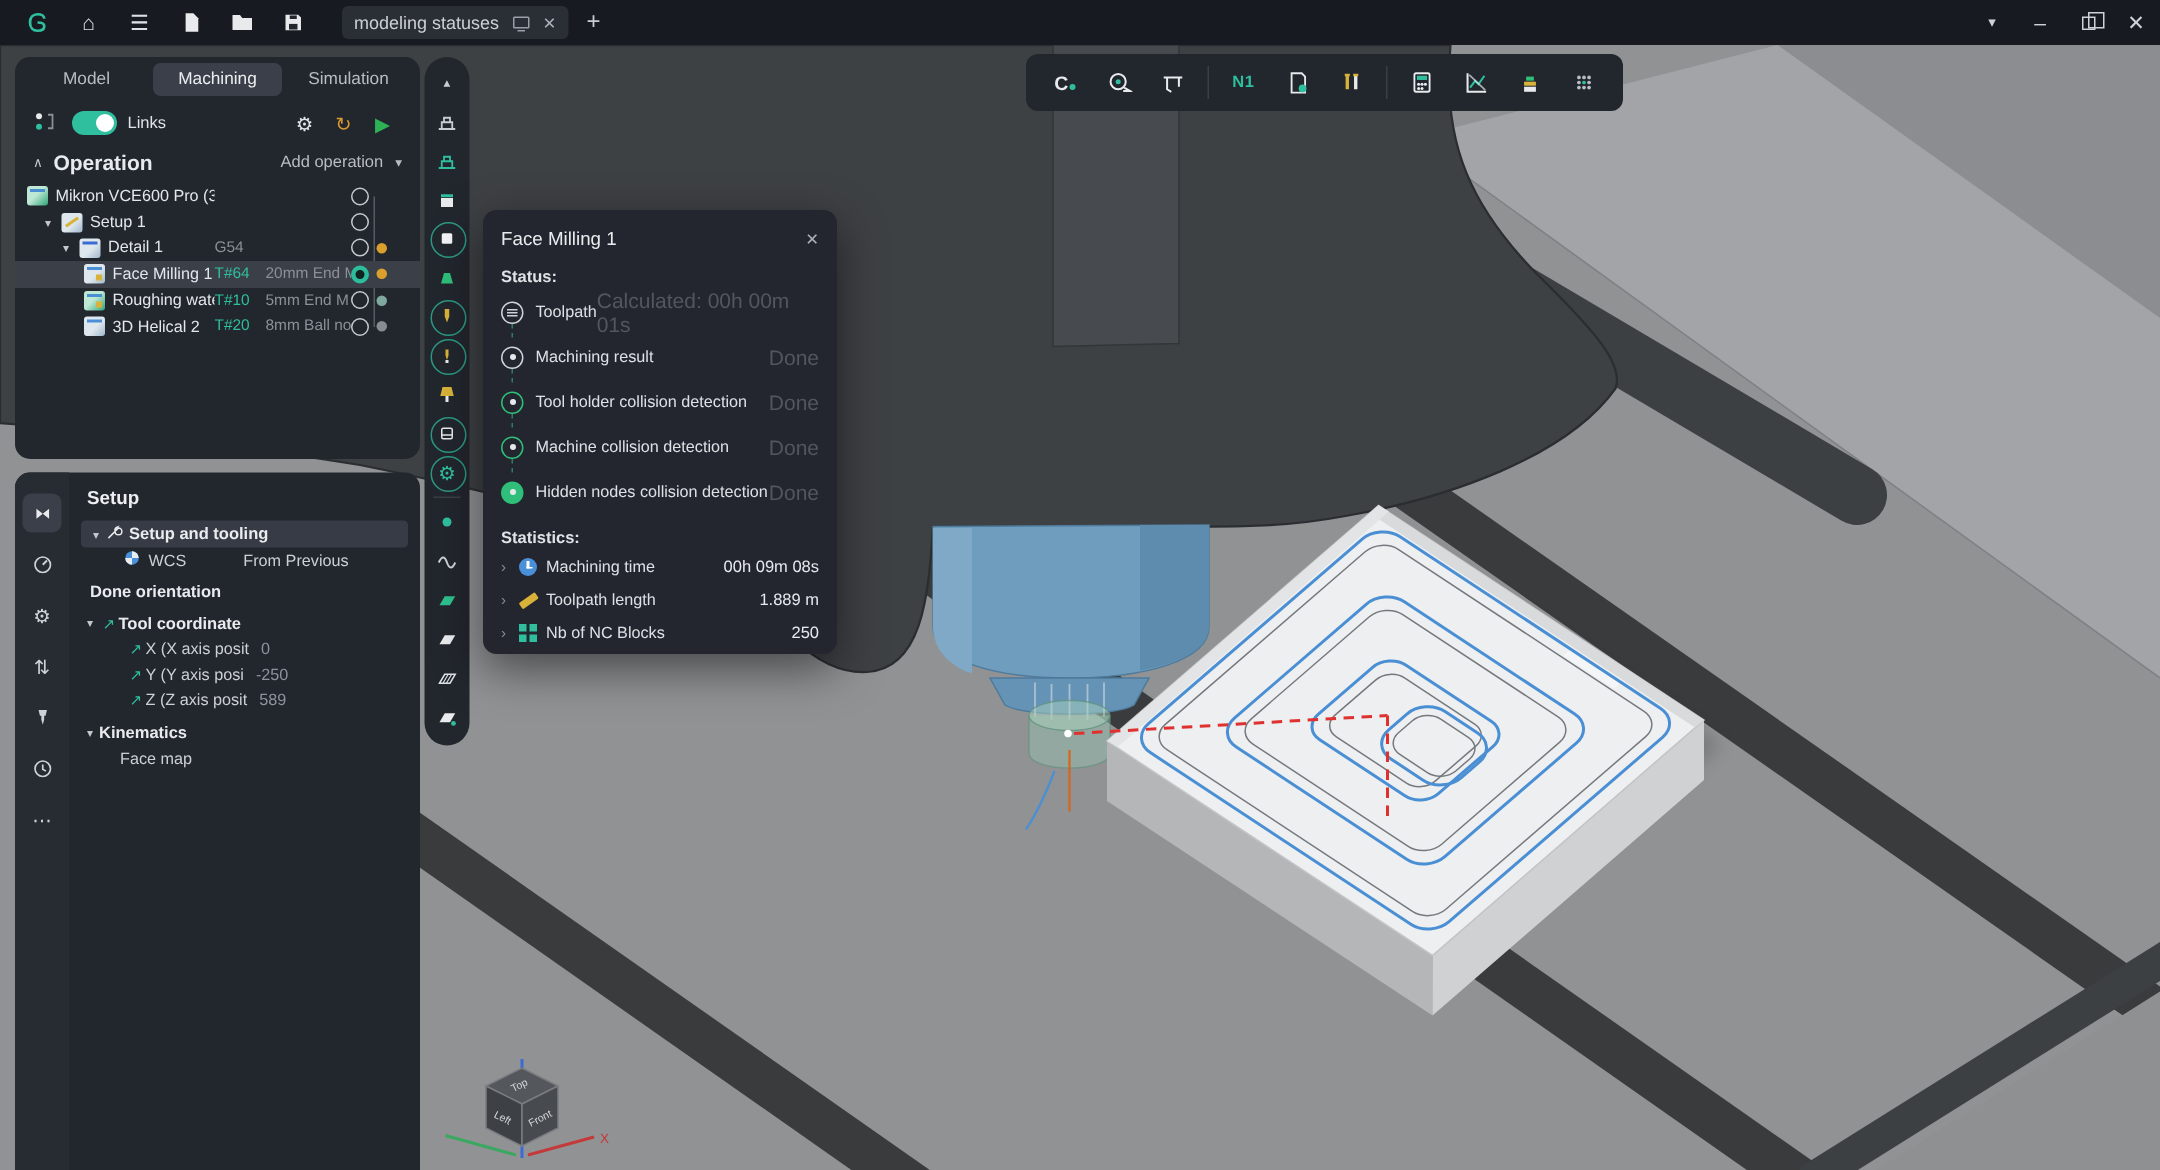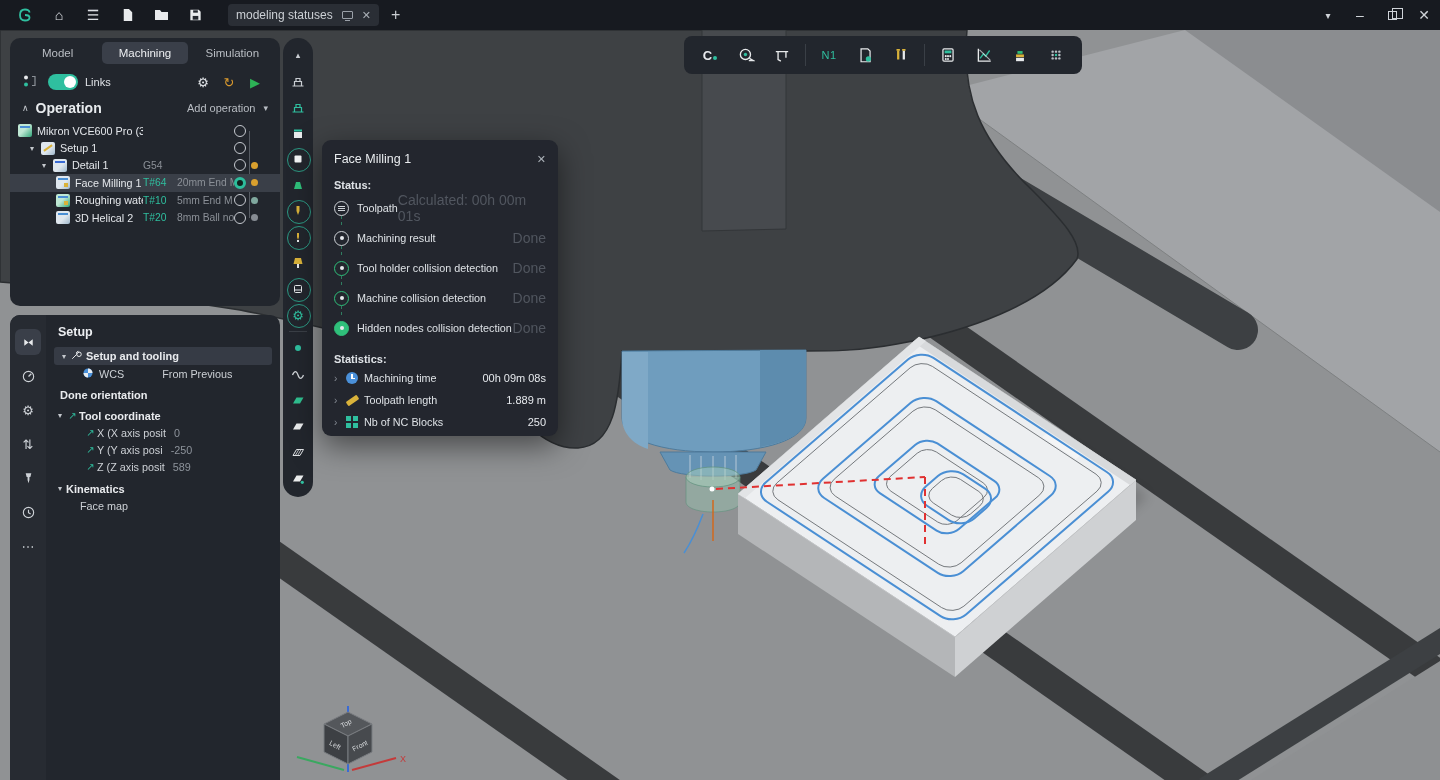--- a/index.html
+++ b/index.html
@@ -29,21 +29,21 @@
 .ring:after{content:"";position:absolute;width:22px;height:22px;border:1px solid rgba(47,191,159,.75);border-radius:50%;left:4px;top:2px}
 .strip-div{height:1px;width:18px;background:#3a3f46;margin:3px 0}
 .teal{color:#2fbf9f}
 
 
 #tb-right{position:absolute;left:684px;top:36px;height:38px;background:#22262d;border-radius:8px;display:flex;align-items:center;padding:0 10px;gap:4px;z-index:5}
 .tbtn{width:32px;height:28px;display:flex;align-items:center;justify-content:center;border-radius:5px;cursor:pointer}
 .sep{width:1px;height:22px;background:#3a3f46;margin:0 3px}
 .cdot{width:4px;height:4px;border-radius:50%;background:#2fbf9f;margin:6px 0 0 1px}
 .clabel{font-weight:bold;font-size:13px;color:#e8eaee}
-.nclabel{font-weight:normal;font-size:11px;color:#2fbf9f;letter-spacing:.5px}
+.nclabel{font-weight:bold;font-size:11px;color:#2fbf9f;letter-spacing:.5px}
 
 
 #op-panel{position:absolute;left:10px;top:38px;width:270px;height:268px;background:#22262d;border-radius:10px;z-index:6}
 #op-tabs{display:flex;padding:4px 5px 2px;gap:2px}
 .tab{flex:1;height:22px;display:flex;align-items:center;justify-content:center;color:#b9bdc3;font-size:11.5px;border-radius:5px;cursor:pointer}
 .tab.active{background:#3a3f49;color:#eceef1}
 #links-row{height:32px;display:flex;align-items:center;padding:0 12px}
 .tgl{width:30px;height:16px;border-radius:8px;background:#2fbf9f;position:relative;margin:0 7px 0 10px;cursor:pointer}
 .tgl:after{content:"";position:absolute;right:2px;top:2px;width:12px;height:12px;border-radius:50%;background:#fff}
 #links-row .sp{flex:1}

